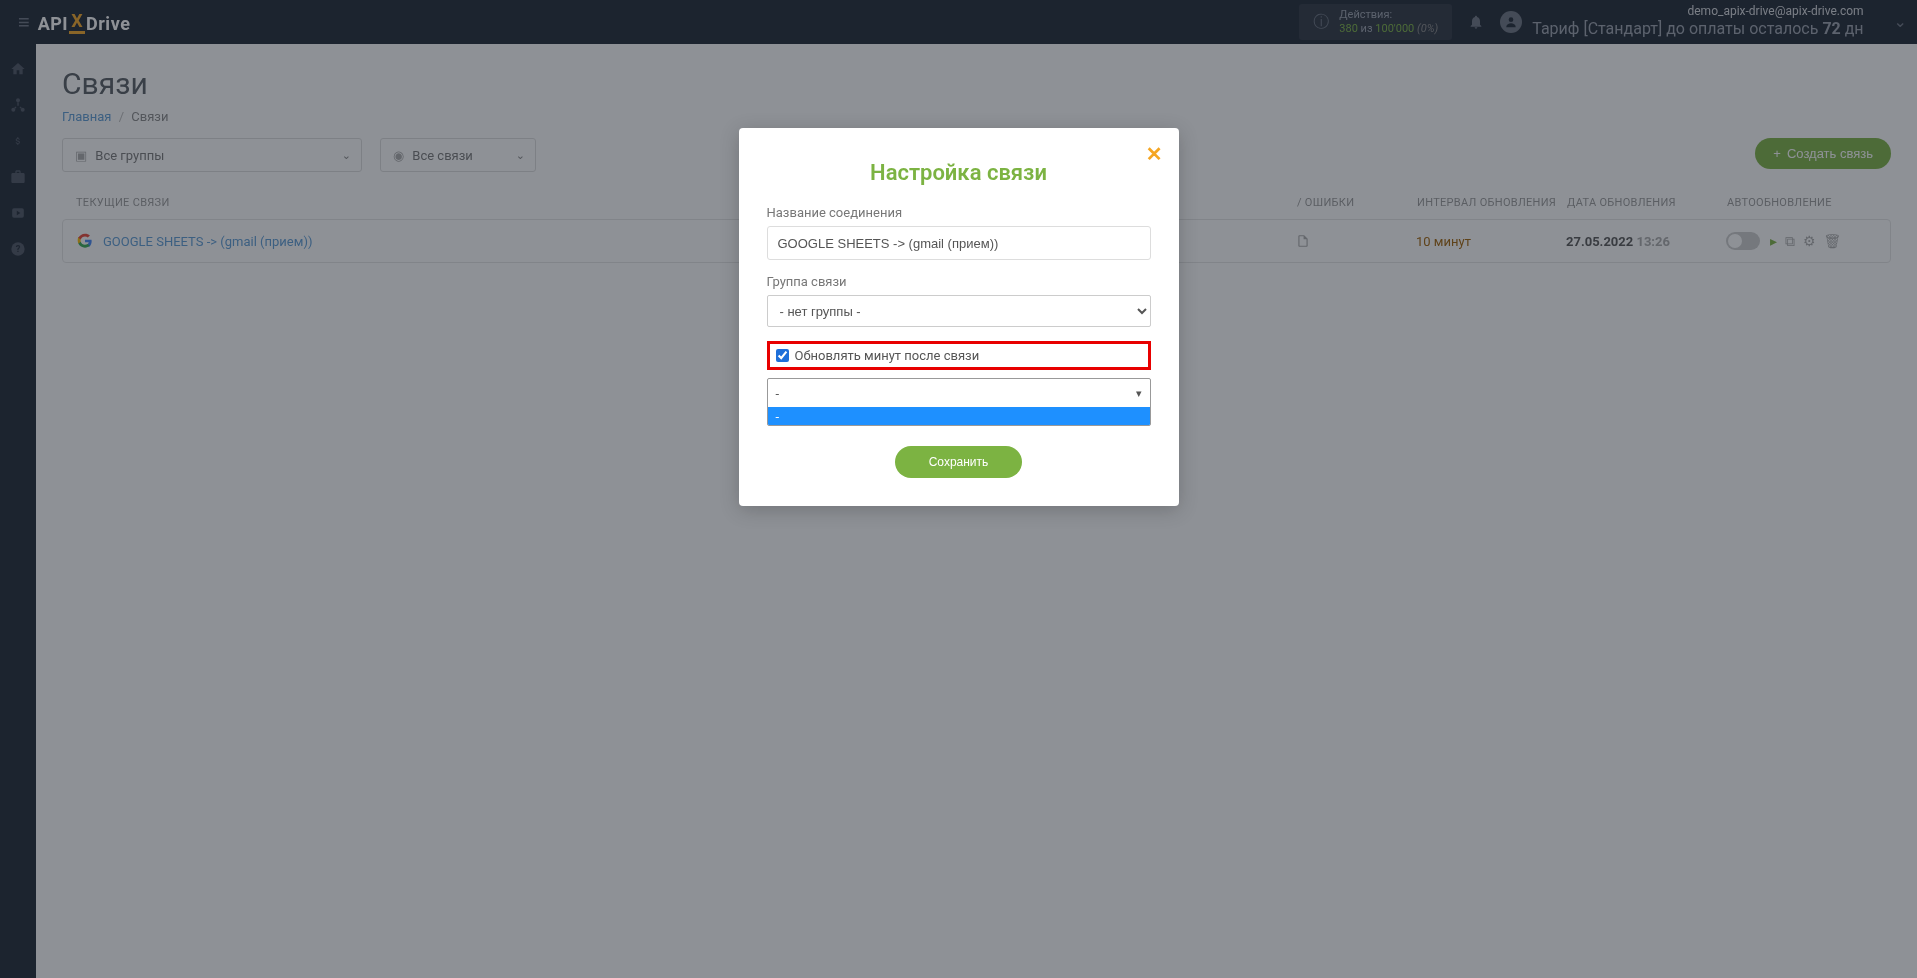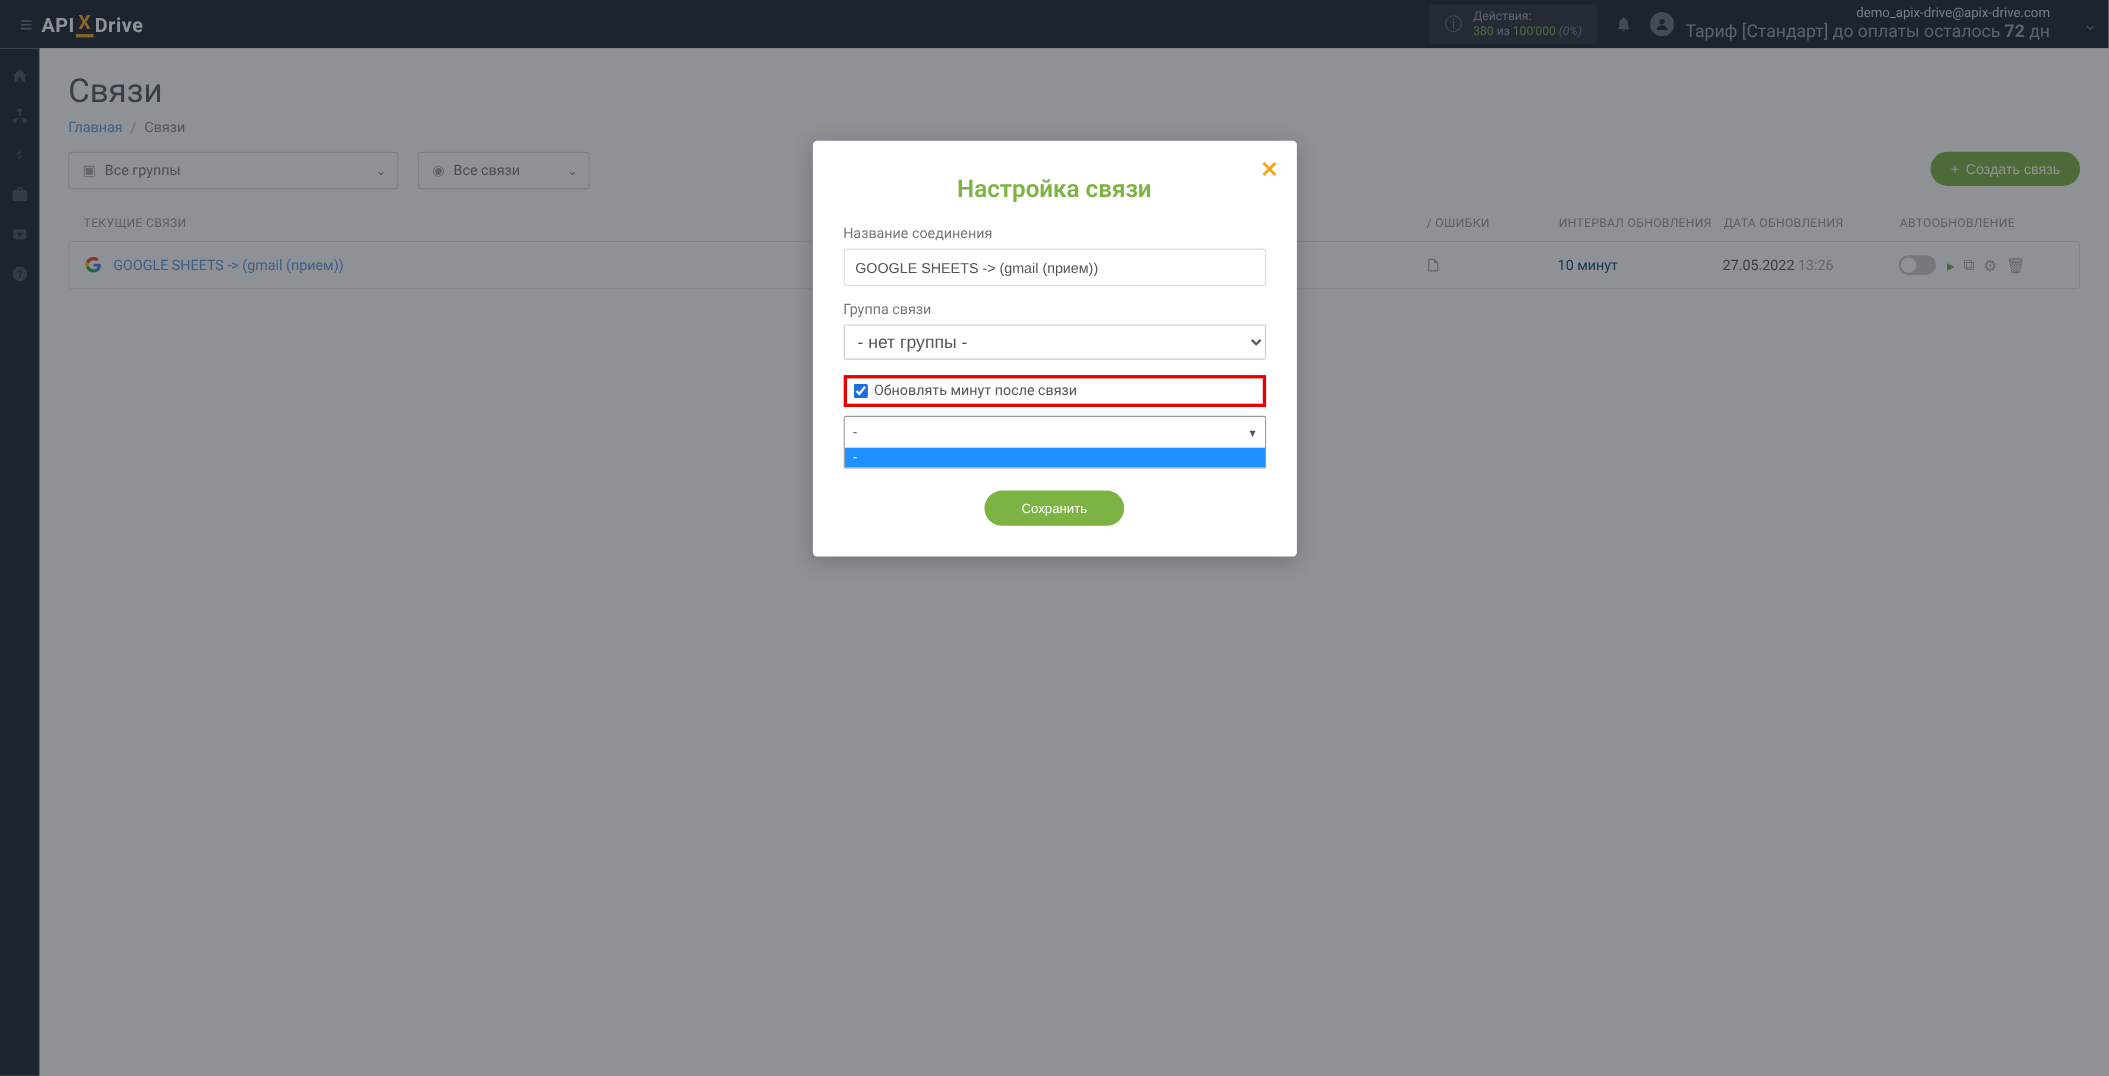--- a/index.html
+++ b/index.html
@@ -50,37 +50,37 @@
 .th-connections { flex: 1; }
 .th-errors { width: 120px; }
 .th-interval { width: 150px; }
 .th-date { width: 160px; }
 .th-auto { width: 150px; }
 
 .conn-row { display: flex; align-items: center; border: 1px solid #e5e5e5; border-radius: 4px; padding: 12px 14px; font-size: 13px; }
 .conn-name { flex: 1; display: flex; align-items: center; gap: 10px; color: #5b9bd5; }
 .g-icon { width: 16px; height: 16px; display: inline-flex; }
 .th-errors-cell { width: 120px; color: #aaa; text-align: center; }
-.th-interval-cell { width: 150px; color: #0c4a6e; }
-.th-date-cell { width: 160px; color: #555; }
+.th-interval-cell { width: 150px; color: #a16207; }
+.th-date-cell { width: 160px; color: #555; font-weight: bold; }
 .th-date-cell .time { color: #aaa; }
 .th-auto-cell { width: 150px; display: flex; align-items: center; gap: 10px; }
 .toggle { width: 34px; height: 18px; background: #ccc; border-radius: 9px; position: relative; cursor: pointer; }
 .toggle::after { content: ''; width: 14px; height: 14px; background: #fff; border-radius: 50%; position: absolute; top: 2px; left: 2px; }
 .row-actions { display: flex; gap: 8px; color: #aaa; }
 .row-actions span { cursor: pointer; font-size: 14px; }
 
 
 .overlay { position: fixed; inset: 0; background: rgba(30,35,45,0.5); display: flex; align-items: flex-start; justify-content: center; padding-top: 128px; }
 .modal { width: 440px; background: #fff; border-radius: 4px; padding: 20px 28px 28px; position: relative; box-shadow: 0 4px 20px rgba(0,0,0,0.2); }
 .modal-close { position: absolute; top: 14px; right: 16px; color: #f5a623; font-size: 20px; font-weight: bold; cursor: pointer; }
 .modal-title { text-align: center; color: #7cb342; font-size: 22px; font-weight: 600; margin: 12px 0 20px; }
 .form-label { font-size: 13px; color: #777; margin-bottom: 6px; display: block; }
 .form-input { width: 100%; height: 34px; border: 1px solid #ddd; border-radius: 3px; padding: 0 10px; font-size: 13px; color: #555; margin-bottom: 14px; }
-.form-select { width: 100%; height: 32px; border: 1px solid #ccc; border-radius: 2px; padding: 0 8px; font-size: 16px; color: #555; margin-bottom: 14px; background: #fff; }
+.form-select { width: 100%; height: 32px; border: 1px solid #ccc; border-radius: 2px; padding: 0 8px; font-size: 13px; color: #555; margin-bottom: 14px; background: #fff; }
 .checkbox-row { border: 3px solid #e80000; padding: 4px 6px; margin-bottom: 8px; display: flex; align-items: center; gap: 6px; font-size: 13px; color: #555; }
 .checkbox-row input { accent-color: #1e6fd9; }
 .dropdown-open { width: 100%; border: 1px solid #999; border-radius: 2px; margin-bottom: 20px; overflow: hidden; }
 .dropdown-selected { height: 28px; padding: 0 8px 0 8px; font-size: 13px; color: #555; position: relative; display: flex; align-items: center; }
 .dropdown-selected::after { content: '▾'; position: absolute; right: 8px; font-size: 11px; }
 .dropdown-opt { background: #1e90ff; color: #fff; font-size: 13px; padding: 1px 8px; height: 18px; display: flex; align-items: center; }
 .save-btn { display: block; margin: 0 auto; background: #7cb342; color: #fff; border: none; border-radius: 18px; padding: 9px 34px; font-size: 12px; cursor: pointer; }
 
 svg { display: block; }
 </style>

